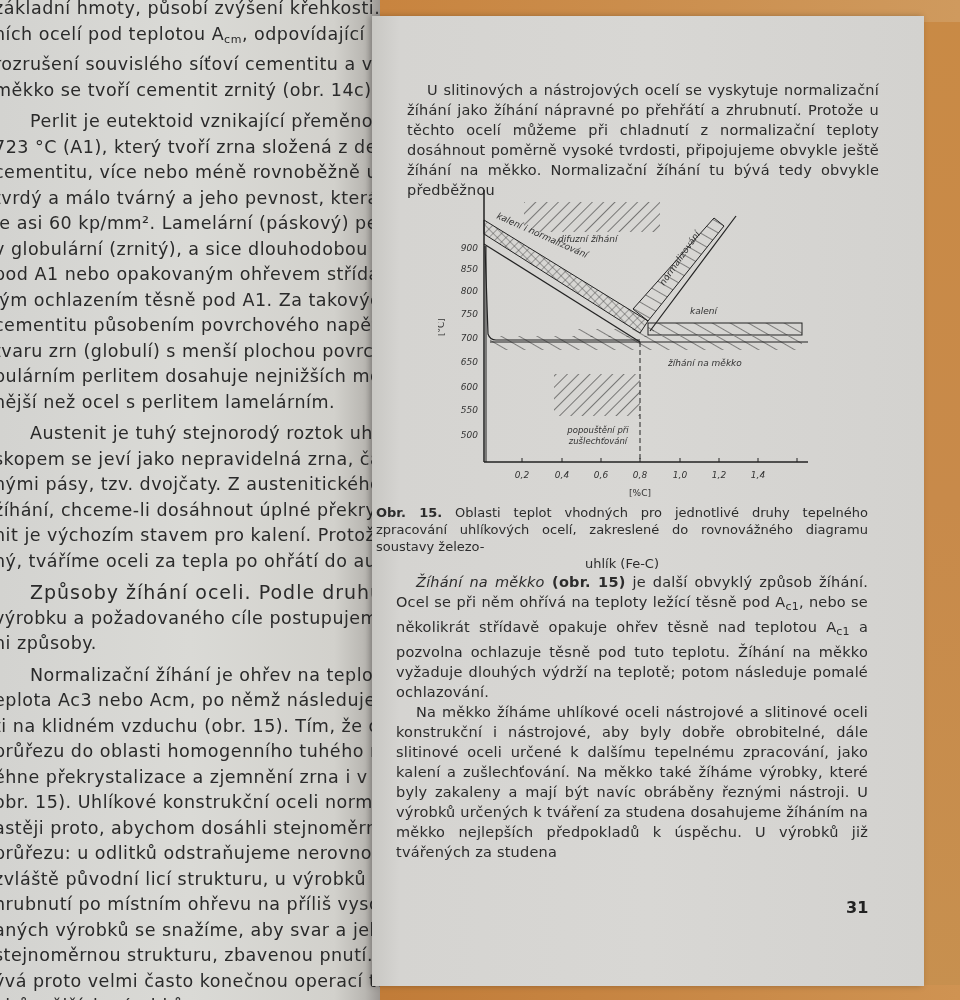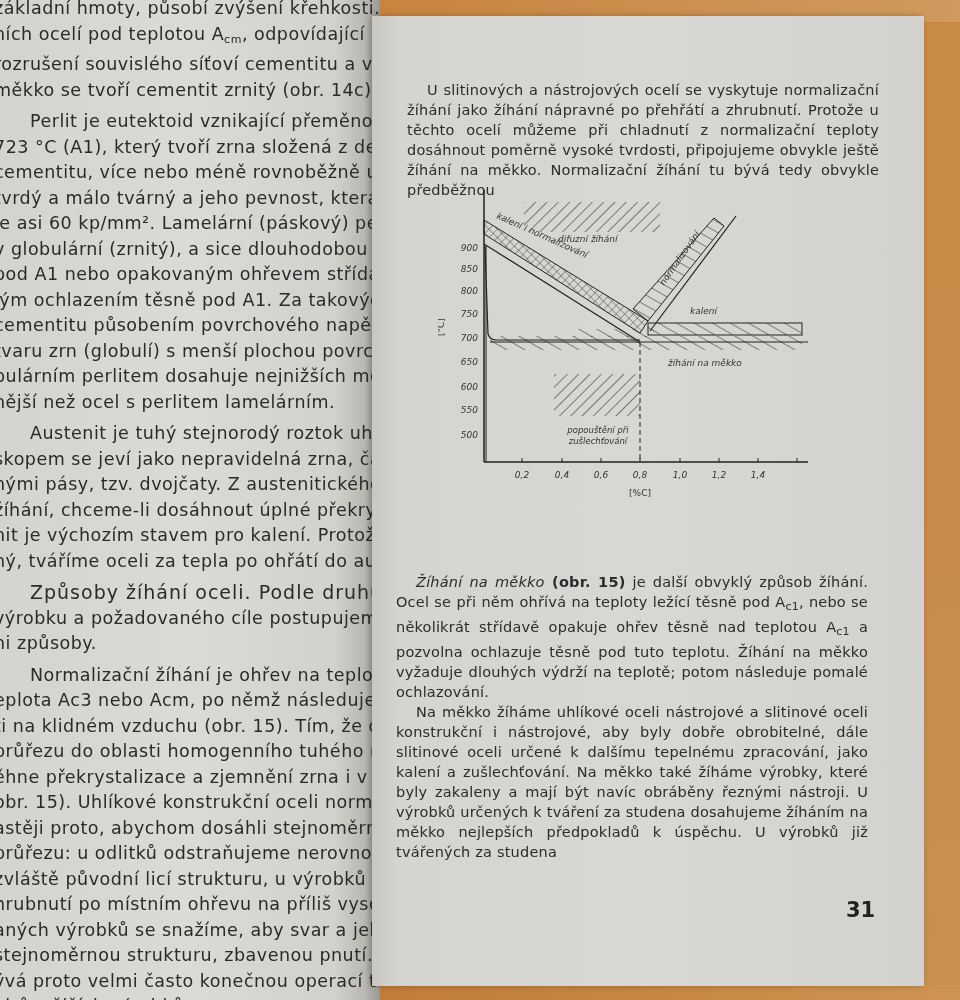--- a/index.html
+++ b/index.html
@@ -45,21 +45,21 @@
   .r-text .ind { text-indent:20px; }
   .top-para { top:64px;margin-left:11px; }
   .figure { position:absolute; left:66px; top:170px; width:380px; height:320px; }
   .caption {
     position:absolute; left:4px; top:488px; width:492px;
     font-size:13px; line-height:17px; color:#2c2c2c; text-align:justify;
   }
   .caption .cap-last { text-align:center; }
   .body-para { top:556px; }
   .page-number {
-    position:absolute; left:474px; top:882px; font-size:21px; font-weight:bold; color:#222;
+    position:absolute; left:474px; top:882px; font-size:16px; font-weight:bold; color:#222;
   }
 </style>
 </head>
 <body>
 
 <div class="wood-top"></div>
 <div class="wood-bottom"></div>
 
 <div class="left-page">
   <div class="left-text">
@@ -193,20 +193,22 @@
       <text x="252" y="128">kalení</text>
       <text x="230" y="180">žíhání na měkko</text>
     </g>
     <g font-family="DejaVu Sans, sans-serif" font-size="8.5" font-style="italic" fill="#333" text-anchor="middle">
       <text x="160" y="247">popouštění při</text>
       <text x="160" y="258">zušlechťování</text>
     </g>
   </svg>
 
   <div class="caption">
+    <div><span class="bold">Obr. 15.</span><span> Oblasti teplot vhodných pro jednotlivé druhy tepelného zpracování uhlíkových ocelí, zakreslené do rovnovážného diagramu soustavy železo-</span></div>
+    <div class="cap-last">uhlík (Fe-C)</div>
   </div>
 
   <div class="r-text body-para">
     <p class="ind"><span class="italic">Žíhání na měkko</span><span class="bold"> (obr. 15)</span><span> je další obvyklý způsob žíhání. Ocel se při něm ohřívá na teploty ležící těsně pod A</span><span class="sub">c1</span><span>, nebo se několikrát střídavě opakuje ohřev těsně nad teplotou A</span><span class="sub">c1</span><span> a pozvolna ochlazuje těsně pod tuto teplotu. Žíhání na měkko vyžaduje dlouhých výdrží na teplotě; potom následuje pomalé ochlazování.</span></p>
     <p class="ind">Na měkko žíháme uhlíkové oceli nástrojové a slitinové oceli konstrukční i nástrojové, aby byly dobře obrobitelné, dále slitinové oceli určené k dalšímu tepelnému zpracování, jako kalení a zušlechťování. Na měkko také žíháme výrobky, které byly zakaleny a mají být navíc obráběny řeznými nástroji. U výrobků určených k tváření za studena dosahujeme žíháním na měkko nejlepších předpokladů k úspěchu. U výrobků již tvářených za studena</p>
   </div>
 
   <div class="page-number">31</div>
 </div>
 

